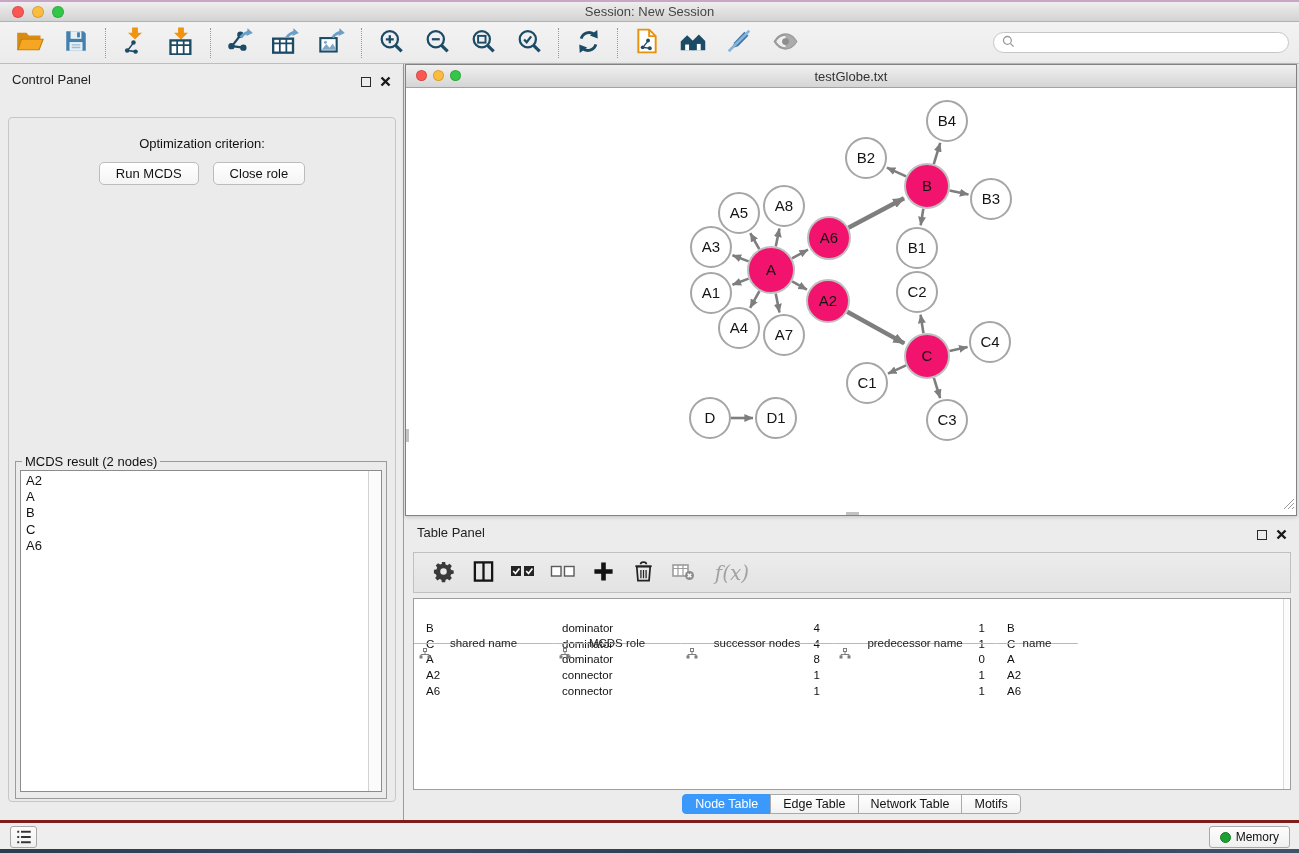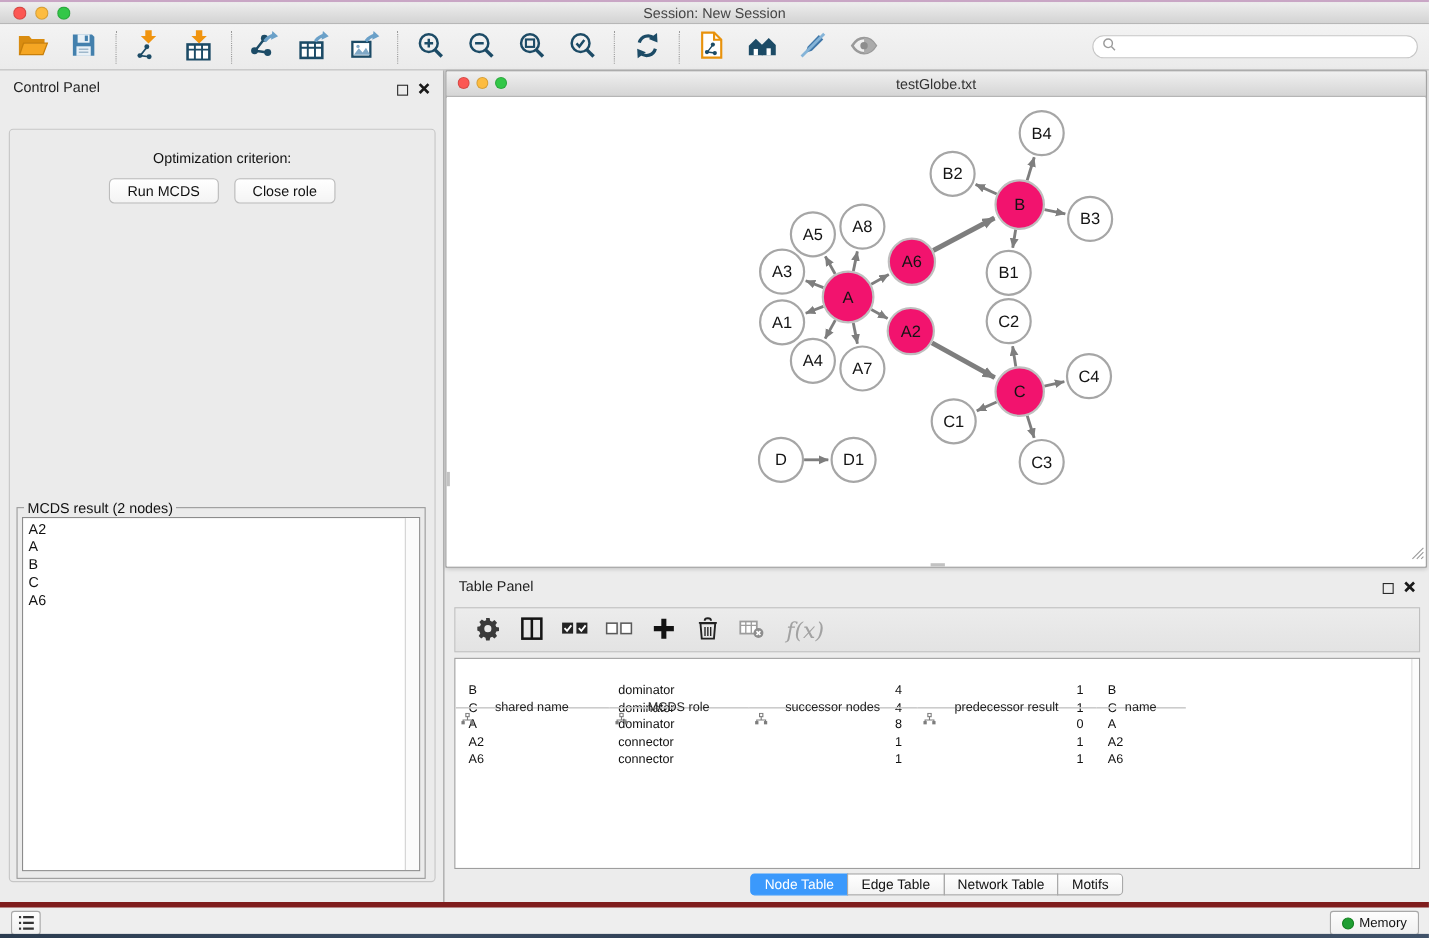--- a/index.html
+++ b/index.html
@@ -108,21 +108,21 @@
   .th .attr-ic { position:absolute; left:5px; top:5px; }
   .th-fill { flex:1; background:#fff; }
   .trow { display:flex; height:15.7px; font-size:11.5px; color:#111; align-items:center; }
   .td { overflow:hidden; white-space:nowrap; }
   .td.l { text-align:left; } .td.r { text-align:right; }
   .tbl-vscroll { position:absolute; top:0; right:0; bottom:0; width:7px; border-left:1px solid #dadada; background:#fcfcfc; }
   .tp-tabs { position:absolute; bottom:6px; left:0; right:0; display:flex; justify-content:center; }
   .tp-tabs .seg-tab { font-size:12.5px; padding:2px 12px; }
 
   
-  .statusbar { position:absolute; left:0; top:820px; right:0; height:29px; background:#eeeeee; border-top:5px solid #7f1d1d; }
+  .statusbar { position:absolute; left:0; top:820px; right:0; height:29px; background:#eeeeee; border-top:3px solid #7f1d1d; }
   .status-btn {
     position:absolute; top:3px; height:22px; background:linear-gradient(#fdfdfd,#f0f0f0);
     border:1px solid #a8a8a8; border-radius:3px; display:flex; align-items:center; justify-content:center; gap:5px;
     font-size:12px; color:#111; cursor:default;
   }
   .status-btn.left { left:10px; width:27px; }
   .status-btn.right { right:9px; padding:0 10px; }
   .mem-dot { width:11px; height:11px; border-radius:50%; background:#1f9e33; border:1px solid #12801f; }
   .desktop-bottom { position:absolute; left:0; right:0; top:849px; height:4px; background:linear-gradient(90deg,#2b3c50,#3a4c63 30%,#2b3a4e 60%,#41536a); }
 </style>
@@ -561,21 +561,21 @@
             </svg></span>
           <span>successor nodes</span>
         </div>
         <div class="th" style="width: 163px;">
           <span class="attr-ic"><svg width="12" height="11">
               <rect x="4.5" y="0.5" width="3" height="3" fill="none" stroke="#7d7d7d"></rect>
               <path d="M6 3.5v2.5M2 10v-3.5h8V10" stroke="#7d7d7d" fill="none"></path>
               <rect x="0.5" y="7.5" width="3" height="3" fill="#7d7d7d"></rect>
               <rect x="8.5" y="7.5" width="3" height="3" fill="#7d7d7d"></rect>
             </svg></span>
-          <span>predecessor result</span>
+          <span>predecessor name</span>
         </div>
         <div class="th" style="width: 81px;">
           <span>name</span>
         </div>
         <div class="th-fill"></div>
       </div>
     <div>
         <div class="trow">
           <div class="td l" style="width: 140px; padding-left: 12px;">B</div>
           <div class="td l" style="width: 127px; padding-left: 8px;">dominator</div>

